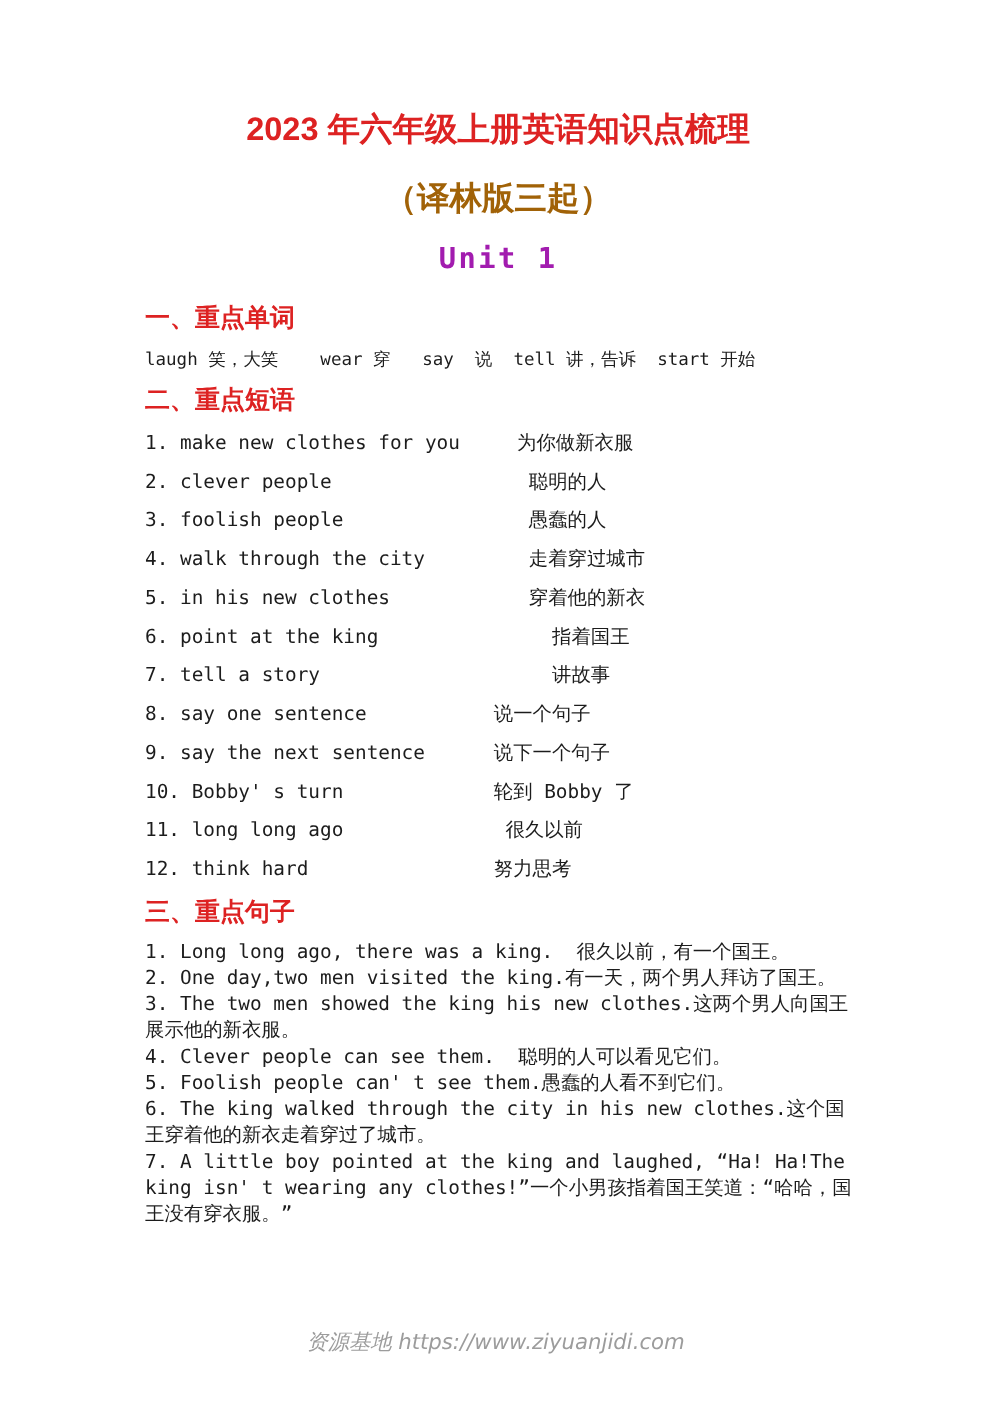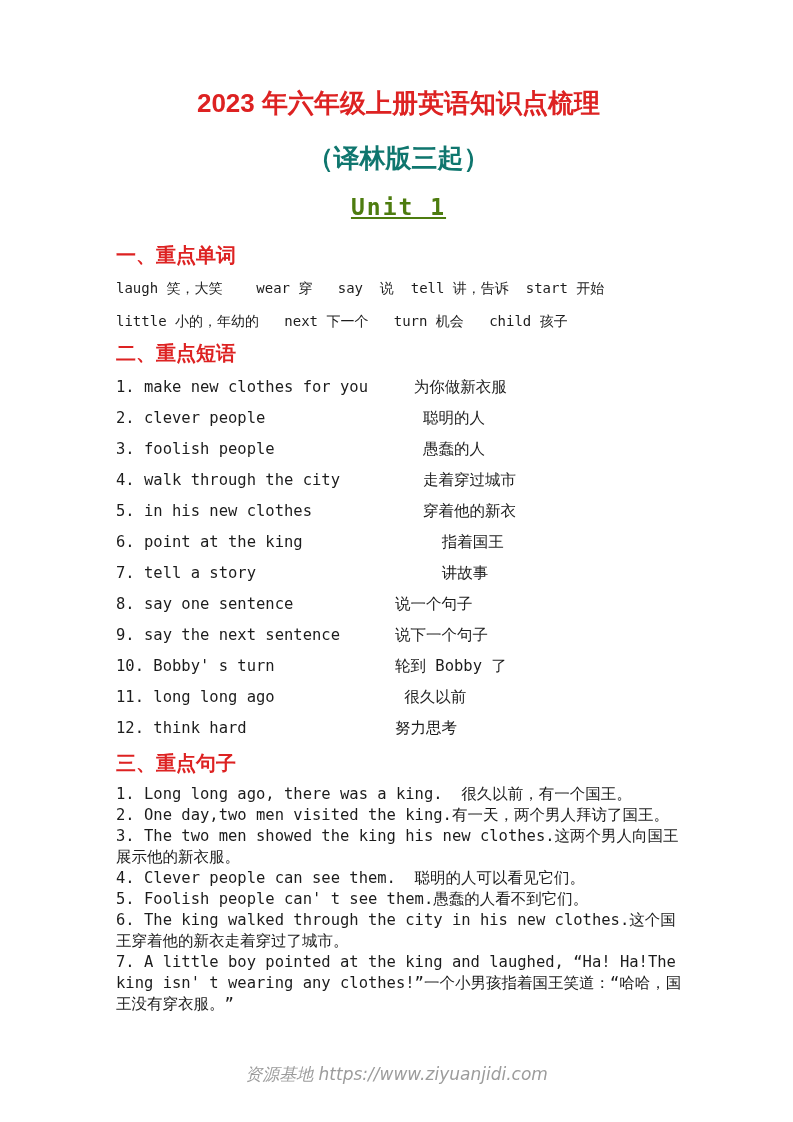--- a/index.html
+++ b/index.html
@@ -25,36 +25,35 @@
     color: #dd2222;
     font-family: "Liberation Sans", "DejaVu Sans", sans-serif;
     font-weight: bold;
     font-size: 26px;
     line-height: 34px;
     white-space: pre-wrap;
   }
   .doc-subtitle {
     margin: 22px 0 0 0;
     text-align: center;
-    color: #0f766e;
+    color: #a16207;
     font-family: "Liberation Sans", "DejaVu Sans", sans-serif;
     font-weight: bold;
     font-size: 26px;
     line-height: 32px;
   }
   .unit-title {
     margin: 18px 0 0 0;
     text-align: center;
-    color: #4d7c0f;
+    color: #a21caf;
     font-family: "DejaVu Sans Mono", "Liberation Mono", monospace;
     font-weight: bold;
     font-size: 23px;
     line-height: 30px;
     letter-spacing: 2px;
-    text-decoration: underline;
   }
   .sec-head {
     margin: 20px 0 0 0;
     color: #dd2222;
     font-family: "Liberation Sans", "DejaVu Sans", sans-serif;
     font-weight: bold;
     font-size: 20px;
     line-height: 26px;
   }
   .sec-head.tight {
@@ -117,21 +116,20 @@
 <div class="page">
   <div class="content">
 
     <h1 class="doc-title">2023 年六年级上册英语知识点梳理</h1>
     <h2 class="doc-subtitle">（译林版三起）</h2>
     <h3 class="unit-title">Unit 1</h3>
 
     <div class="sec-head">一、重点单词</div>
     <div class="words-block">
       <p class="words-line">laugh 笑，大笑    wear 穿   say  说  tell 讲，告诉  start 开始</p>
-      <p class="words-line">little 小的，年幼的   next 下一个   turn 机会   child 孩子</p>
     </div>
 
     <div class="sec-head tight">二、重点短语</div>
     <div class="phrase-list">
       <div class="phrase-row">
         <span class="phrase-en">1. make new clothes for you</span>
         <span class="phrase-zh">  为你做新衣服</span>
       </div>
       <div class="phrase-row">
         <span class="phrase-en">2. clever people</span>

